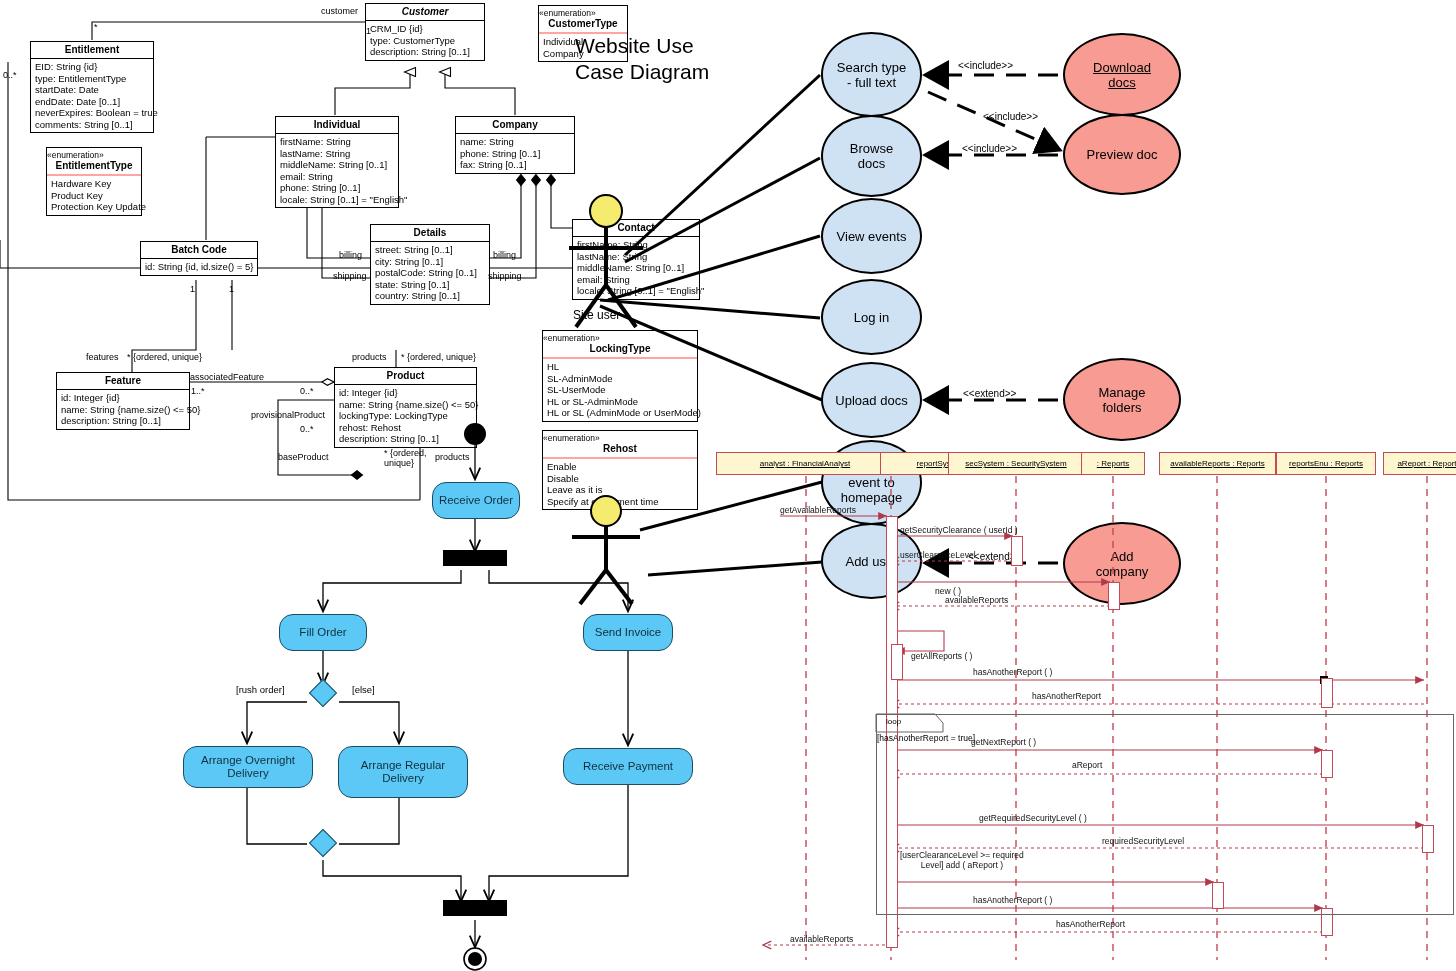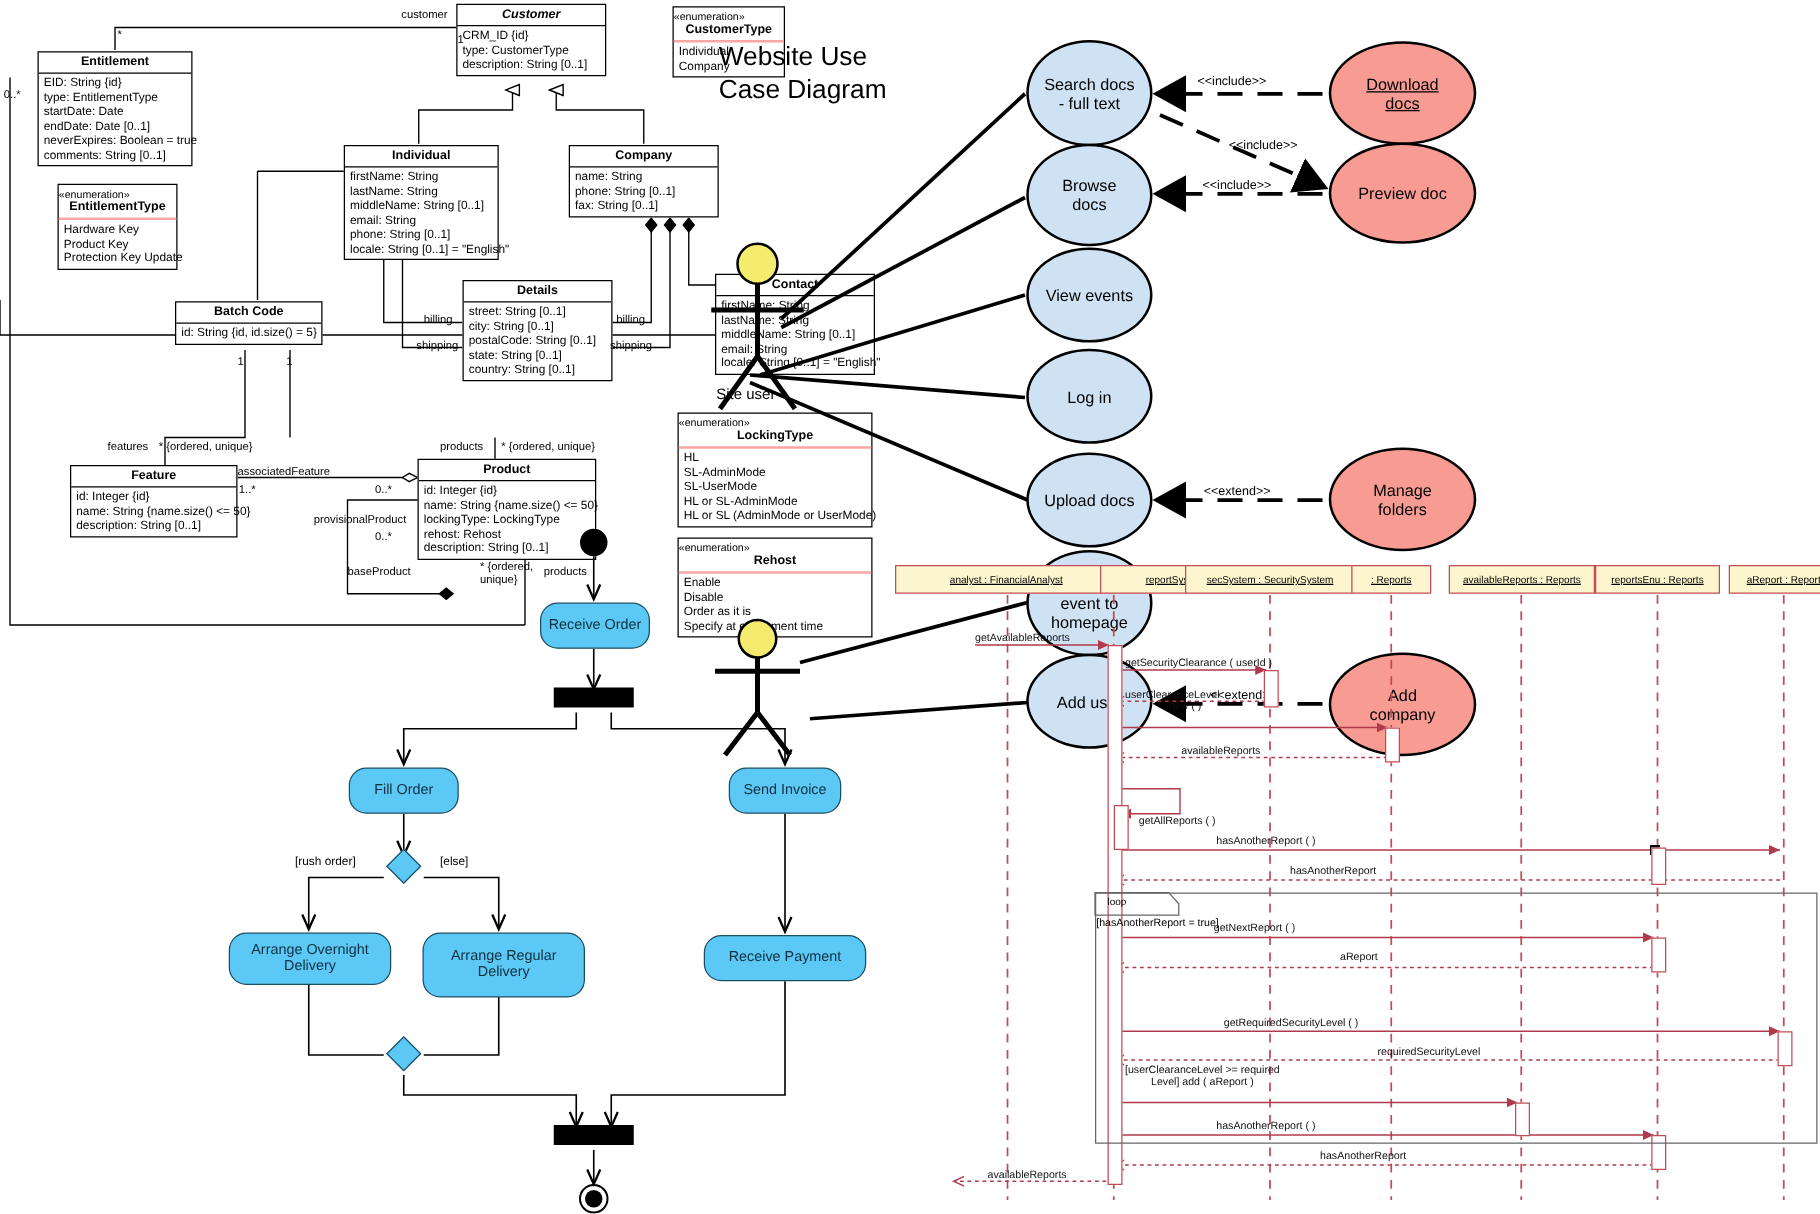--- a/index.html
+++ b/index.html
@@ -227,21 +227,21 @@
       <div>HL or SL (AdminMode or UserMode)</div>
     </div>
   </div>
 
   <div class="cls enum" style="left:542px;top:430px;width:156px;">
     <div class="ster">«enumeration»</div>
     <div class="enm">Rehost</div>
     <div class="body">
       <div>Enable</div>
       <div>Disable</div>
-      <div>Order as it is</div>
+      <div>Leave as it is</div>
       <div>Specify at entitlement time</div>
     </div>
   </div>
 
   <div class="lbl" style="left:321px;top:6px;">customer</div>
   <div class="lbl" style="left:366px;top:26px;">1</div>
   <div class="lbl" style="left:94px;top:22px;">*</div>
   <div class="lbl" style="left:3px;top:70px;">0..*</div>
   <div class="lbl" style="left:339px;top:250px;">billing</div>
   <div class="lbl" style="left:333px;top:271px;">shipping</div>
@@ -281,21 +281,21 @@
       <path d="M928,92 L1060,150" stroke-dasharray="20 12" marker-end="url(#arrowSolidBlack)"></path>
 
       <path d="M1058,155 L925,155" stroke-dasharray="20 12" marker-end="url(#arrowSolidBlack)"></path>
 
       <path d="M1058,400 L925,400" stroke-dasharray="20 12" marker-end="url(#arrowSolidBlack)"></path>
 
       <path d="M1058,563 L925,563" stroke-dasharray="20 12" marker-end="url(#arrowSolidBlack)"></path>
     </g>
   </svg>
 
-  <div class="uc blue" style="left:821px;top:32px;width:101px;height:85px;white-space:pre-line;">Search docs
+  <div class="uc blue" style="left:821px;top:32px;width:101px;height:85px;white-space:pre-line;">Search type
 - full text</div>
   <div class="uc blue" style="left:821px;top:115px;width:101px;height:82px;white-space:pre-line;">Browse
 docs</div>
   <div class="uc blue" style="left:821px;top:198px;width:101px;height:76px;white-space:pre-line;">View events</div>
   <div class="uc blue" style="left:821px;top:279px;width:101px;height:76px;white-space:pre-line;">Log in</div>
   <div class="uc blue" style="left:821px;top:362px;width:101px;height:76px;white-space:pre-line;">Upload docs</div>
   <div class="uc blue" style="left:821px;top:440px;width:101px;height:85px;white-space:pre-line;">Post new
 event to
 homepage</div>
   <div class="uc blue" style="left:821px;top:523px;width:101px;height:76px;white-space:pre-line;">Add user</div>
@@ -459,21 +459,21 @@
   <div class="loopbox" style="left:876px;top:714px;width:576px;height:199px;"></div>
   <svg class="layer">
     <path d="M876,714 L935,714 L943,723 L943,732 L876,732 Z" fill="none" stroke="#666" stroke-width="1"></path>
   </svg>
   <div class="looptag" style="left:886px;top:717px;">loop</div>
   <div class="loopguard" style="left:877px;top:733px;">[hasAnotherReport = true]</div>
 
   <div class="msg" style="left:780px;top:505px;">getAvailableReports</div>
   <div class="msg" style="left:900px;top:525px;">getSecurityClearance ( userId )</div>
   <div class="msg" style="left:900px;top:550px;">userClearanceLevel</div>
-  <div class="msg" style="left:935px;top:559px;">new ( )</div>
+  <div class="msg" style="left:935px;top:586px;">new ( )</div>
   <div class="msg" style="left:945px;top:595px;">availableReports</div>
   <div class="msg" style="left:911px;top:651px;">getAllReports ( )</div>
   <div class="msg" style="left:973px;top:667px;">hasAnotherReport ( )</div>
   <div class="msg" style="left:1032px;top:691px;">hasAnotherReport</div>
   <div class="msg" style="left:971px;top:737px;">getNextReport ( )</div>
   <div class="msg" style="left:1072px;top:760px;">aReport</div>
   <div class="msg" style="left:979px;top:813px;">getRequiredSecurityLevel ( )</div>
   <div class="msg" style="left:1102px;top:836px;">requiredSecurityLevel</div>
   <div class="msg" style="left:900px;top:850px;">[userClearanceLevel &gt;= required
 Level] add ( aReport )</div>

